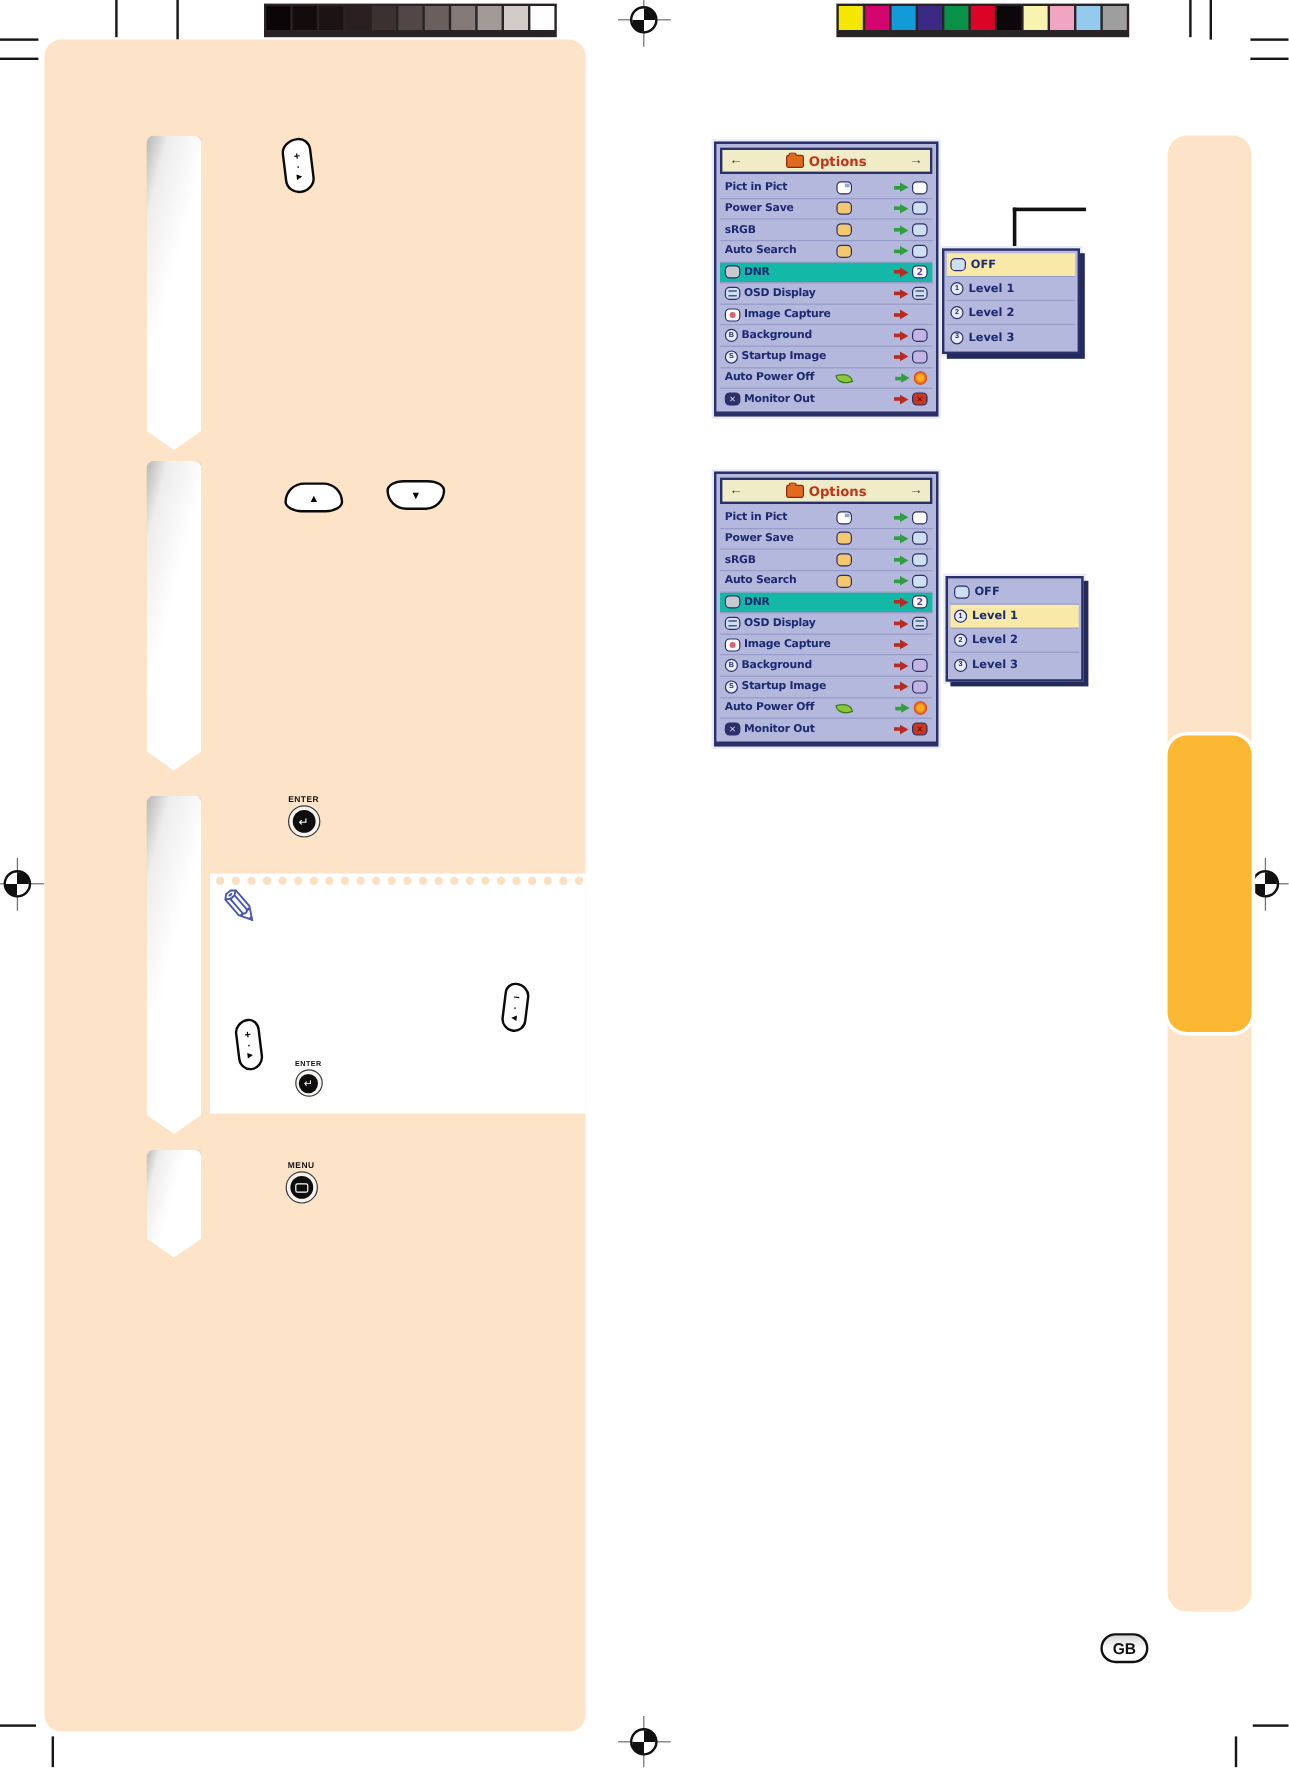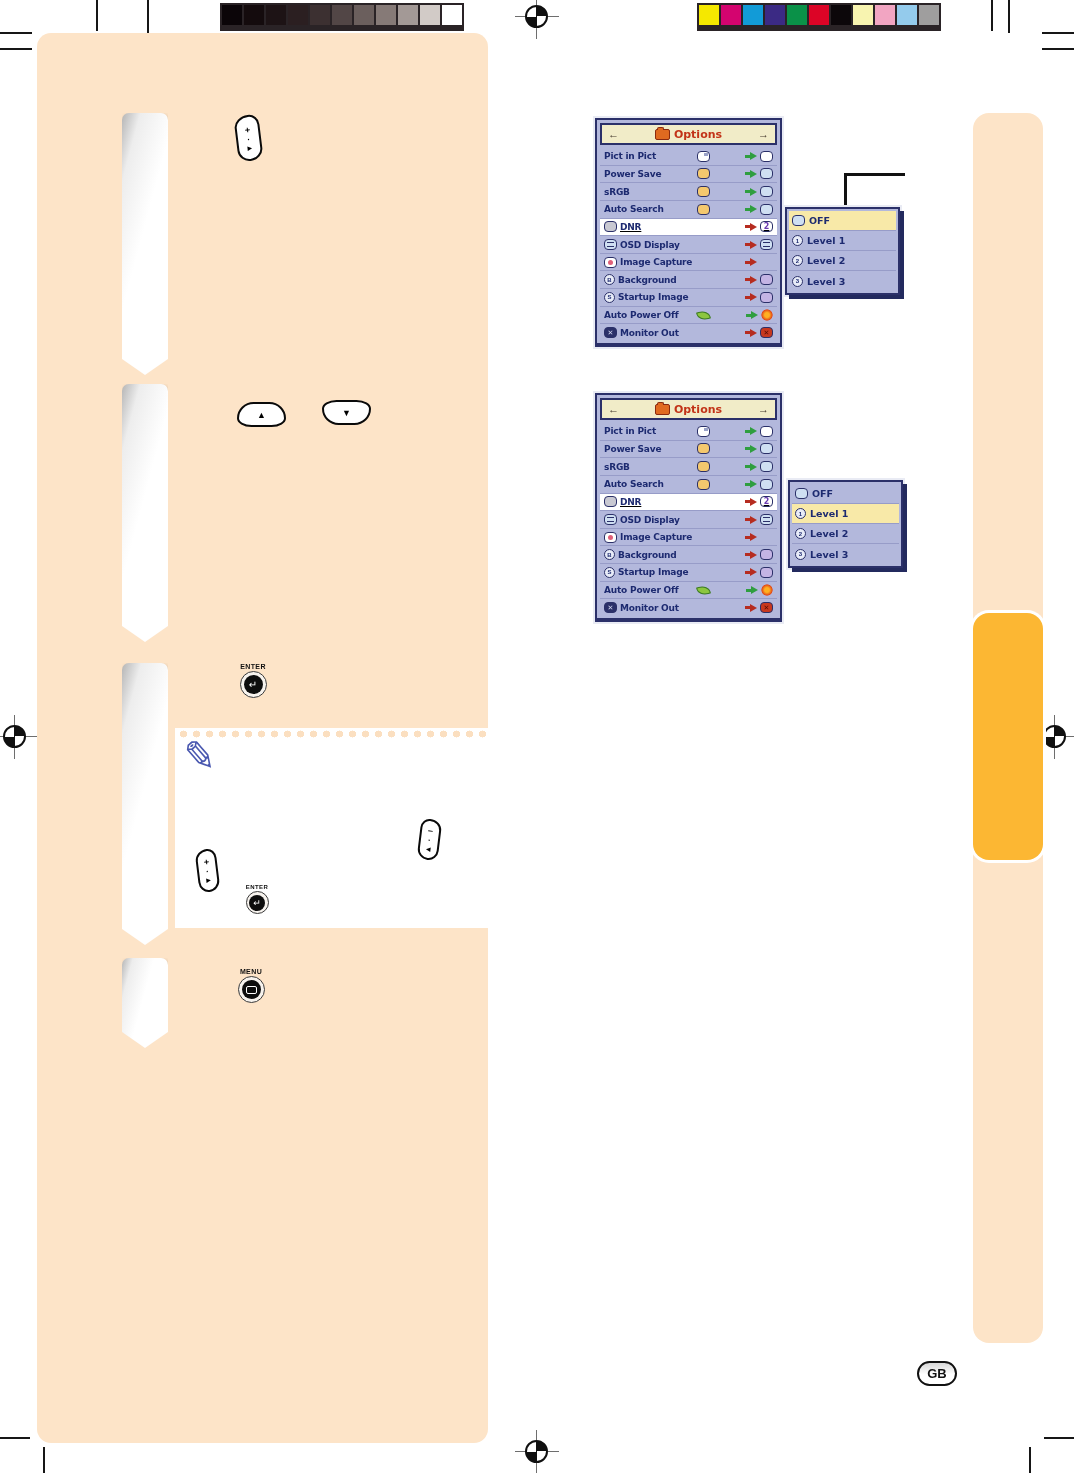--- a/index.html
+++ b/index.html
@@ -65,21 +65,21 @@
          box-sizing:border-box;display:flex;align-items:center;justify-content:space-between;padding:0 6px;}
   .harr{font-size:11px;font-weight:bold;color:#42362a;line-height:1;}
   .mtitlewrap{display:flex;align-items:center;gap:4px;}
   .folder{width:13px;height:9px;background:#e06a20;border:1.2px solid #8a2a10;border-radius:2px;position:relative;}
   .folder::before{content:"";position:absolute;left:1px;top:-3px;width:5px;height:2px;background:#e06a20;
                   border:1.2px solid #8a2a10;border-bottom:none;border-radius:2px 2px 0 0;}
   .mtitle{color:#c23318;font-weight:bold;font-size:11px;font-family:"DejaVu Sans",sans-serif;}
   .mbody{position:absolute;left:3px;right:3px;top:28px;bottom:2px;display:flex;flex-direction:column;justify-content:space-between;}
   .mrow{flex:1;display:flex;align-items:center;padding:0 4px;border-bottom:1px solid #979cc8;box-sizing:border-box;}
   .mrow:last-child{border-bottom:none;}
-  .mrow.hl{background:#ffffff;text-decoration:underline;}
+  .mrow.hl{background:#14b8a6;}
   .mlabel{font-size:9px;font-weight:bold;color:#1d2a70;white-space:nowrap;
           font-family:"DejaVu Sans",sans-serif;letter-spacing:-0.2px;}
   .mic{margin-left:auto;width:76px;display:flex;align-items:center;justify-content:flex-end;gap:3px;}
   .mic .first{margin-right:auto;}
   .pfx{margin-right:3px;flex:none;}
   .ic{width:13px;height:11px;border:1.5px solid #2b3069;border-radius:4px;background:#fff;box-sizing:border-box;
       display:inline-flex;align-items:center;justify-content:center;flex:none;position:relative;font-family:"DejaVu Sans",sans-serif;}
   .ic.yellow{background:#f4c86e;}
   .ic.blue{background:#cfdff2;}
   .ic.purple{background:#c4b4e4;}

